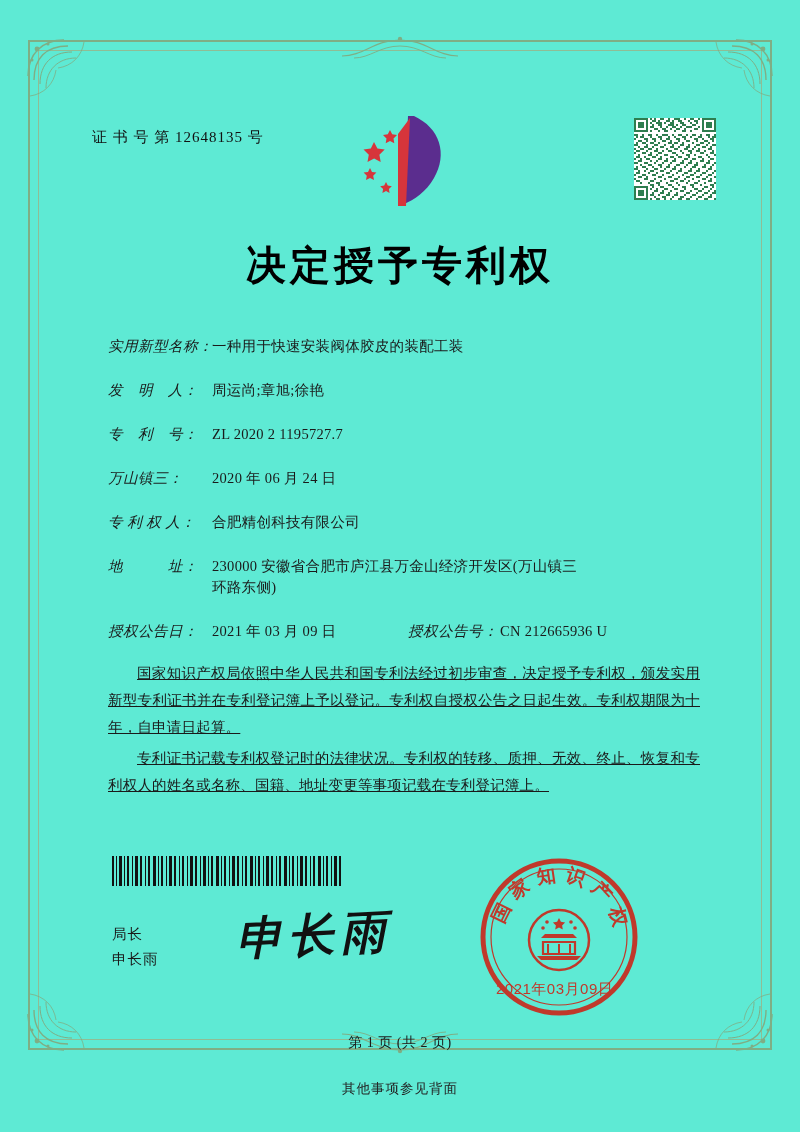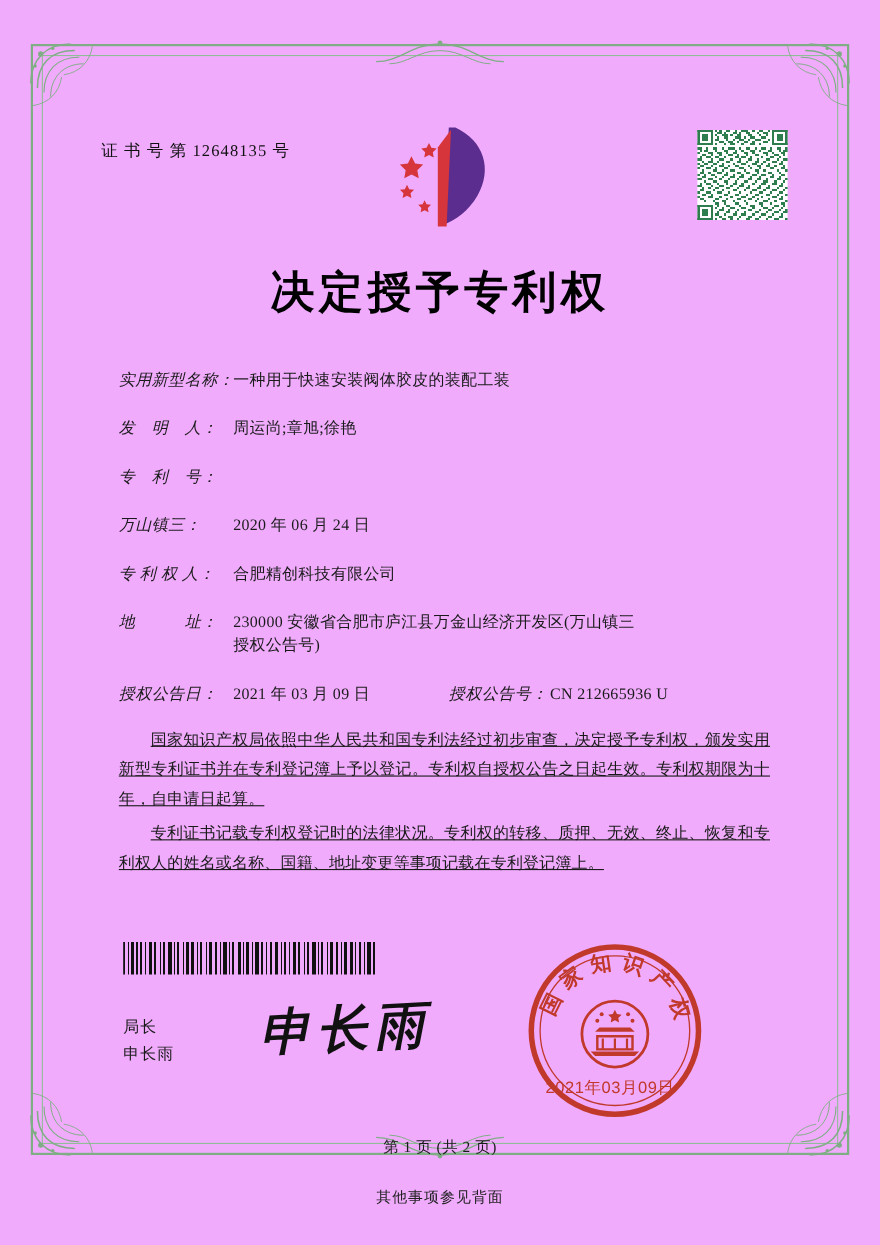--- a/index.html
+++ b/index.html
@@ -12,21 +12,21 @@
     height: 1132px;
     font-family: "Liberation Serif", "DejaVu Serif", serif;
     color: #1a1a1a;
     position: relative;
     overflow: hidden;
   }
 
   .page {
     position: absolute;
     inset: 0;
-    background: #f0abfc;
+    background: #5eead4;
   }
 
   
   .border-outer {
     position: absolute;
     left: 28px;
     top: 40px;
     right: 28px;
     bottom: 82px;
     border: 2px solid #7fae85;
@@ -715,37 +715,38 @@
       <div class="field-value">一种用于快速安装阀体胶皮的装配工装</div>
     </div>
 
     <div class="field-row">
       <div class="field-label">发　明　人：</div>
       <div class="field-value">周运尚;章旭;徐艳</div>
     </div>
 
     <div class="field-row">
       <div class="field-label">专　利　号：</div>
+      <div class="field-value">ZL 2020 2 1195727.7</div>
     </div>
 
     <div class="field-row">
       <div class="field-label">万山镇三：</div>
       <div class="field-value">2020 年 06 月 24 日</div>
     </div>
 
     <div class="field-row">
       <div class="field-label">专 利 权 人：</div>
       <div class="field-value">合肥精创科技有限公司</div>
     </div>
 
     <div class="field-row">
       <div class="field-label">地　　　址：</div>
       <div class="field-value">
         <span>230000 安徽省合肥市庐江县万金山经济开发区(万山镇三</span>
-        <span class="indent2">授权公告号)</span>
+        <span class="indent2">环路东侧)</span>
       </div>
     </div>
 
     <div class="row-split">
       <div class="split-left">
         <div class="field-label">授权公告日：</div>
         <div class="field-value">2021 年 03 月 09 日</div>
       </div>
       <div class="split-right">
         <div class="field-label">授权公告号：</div>

